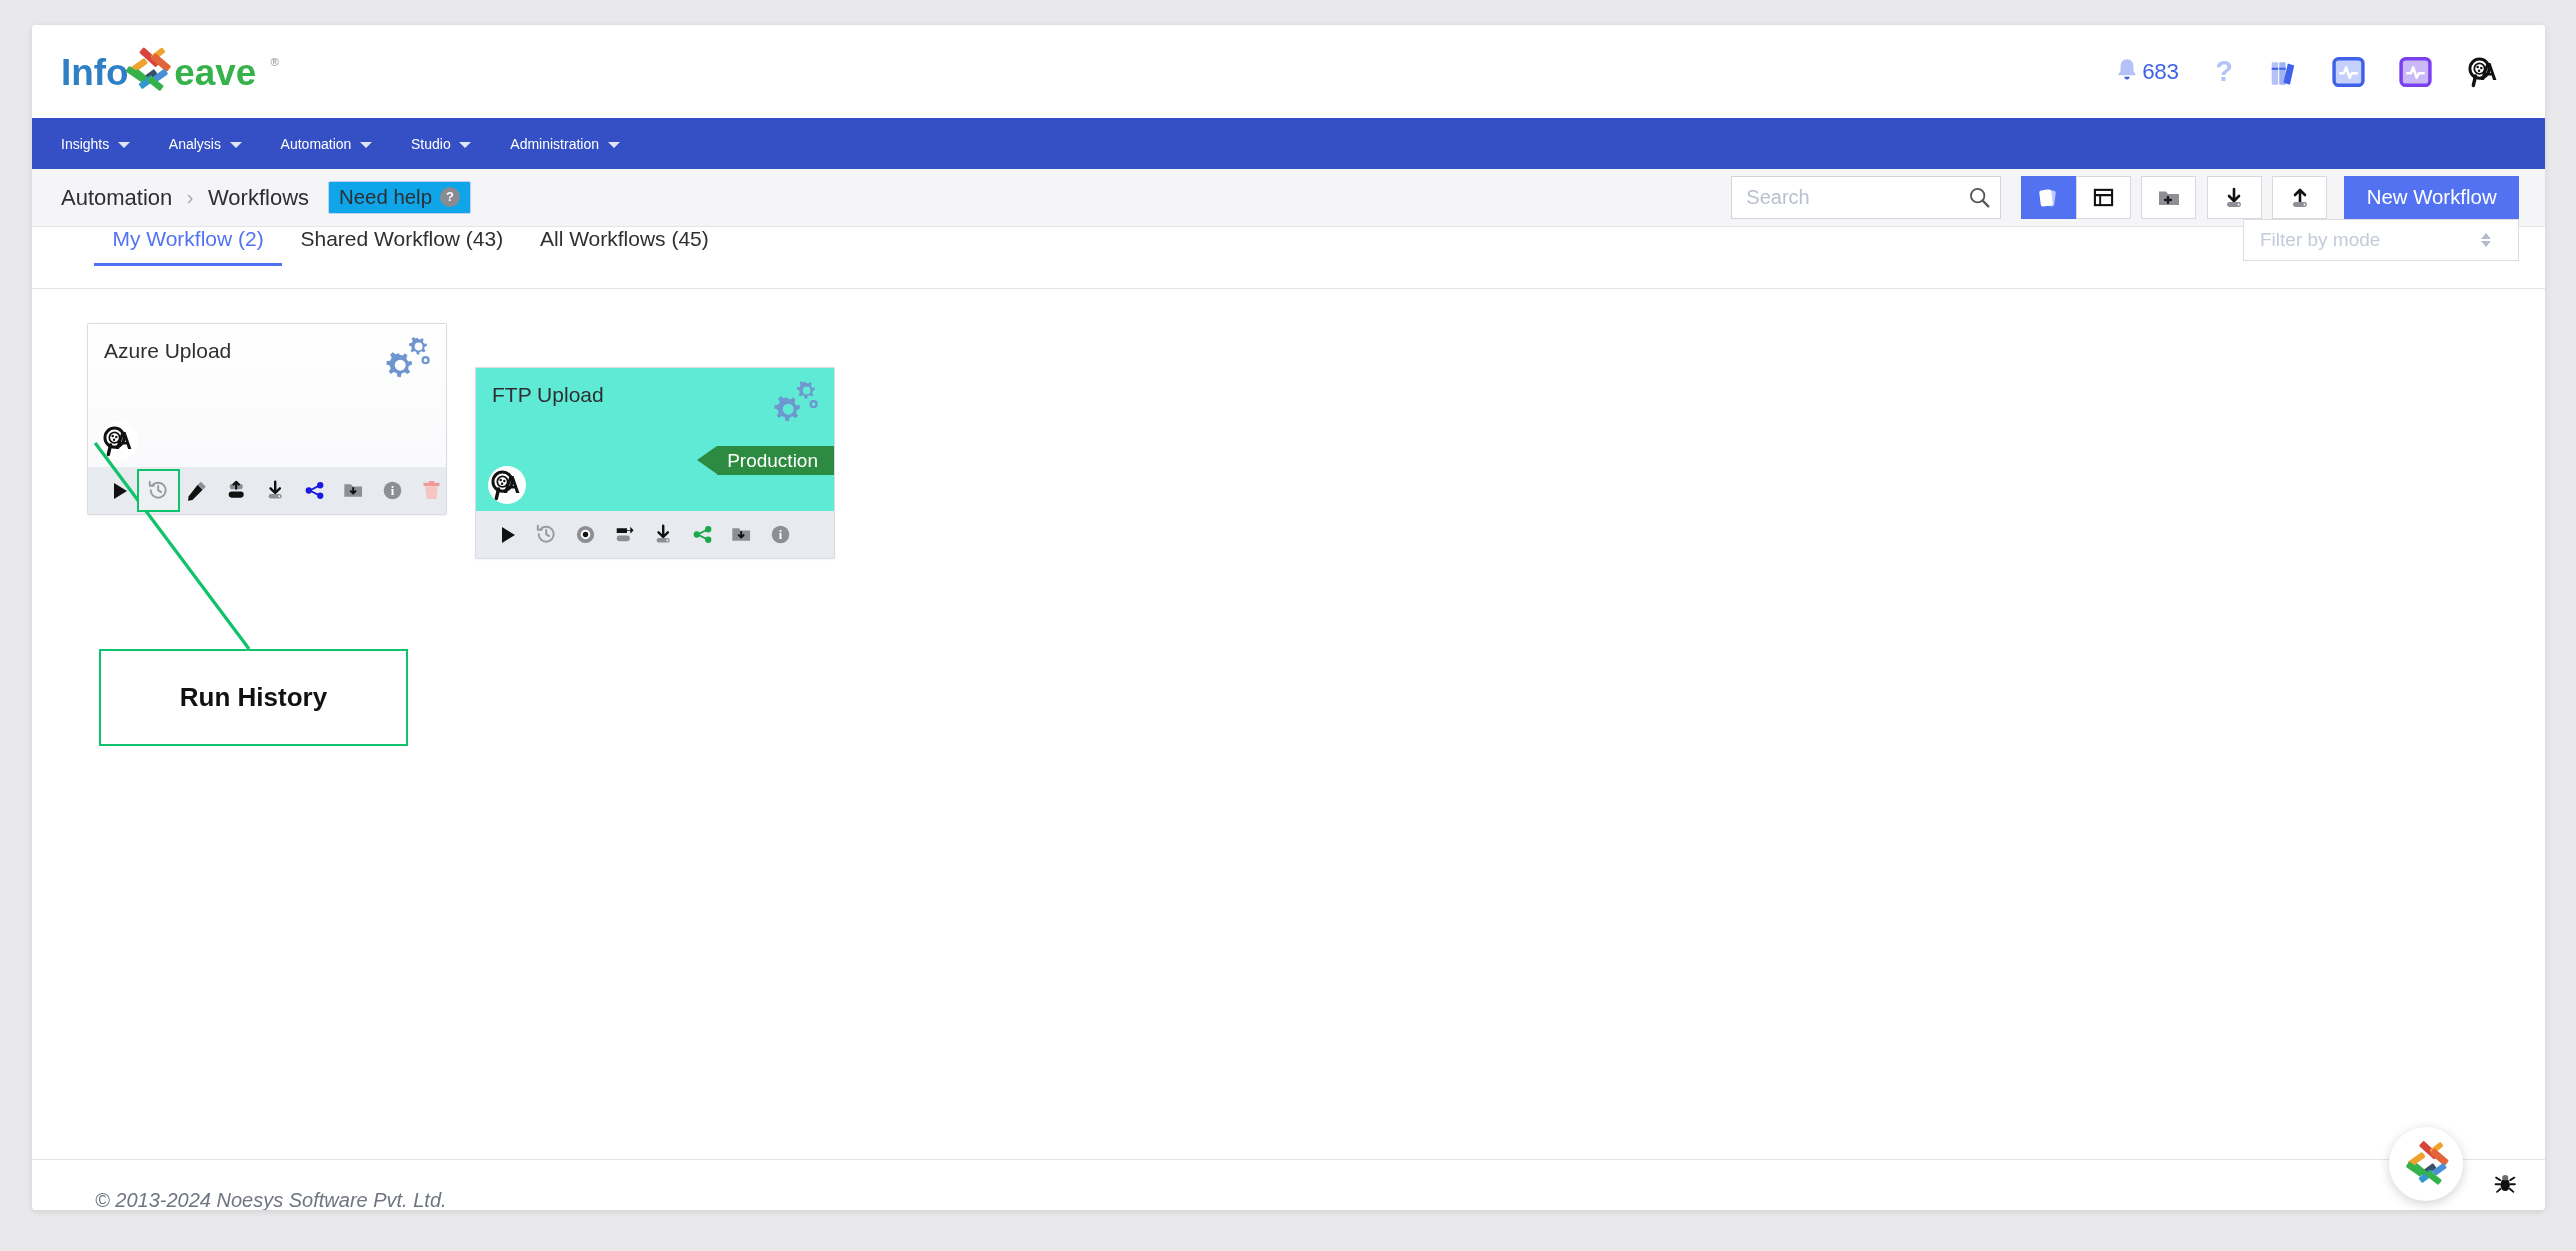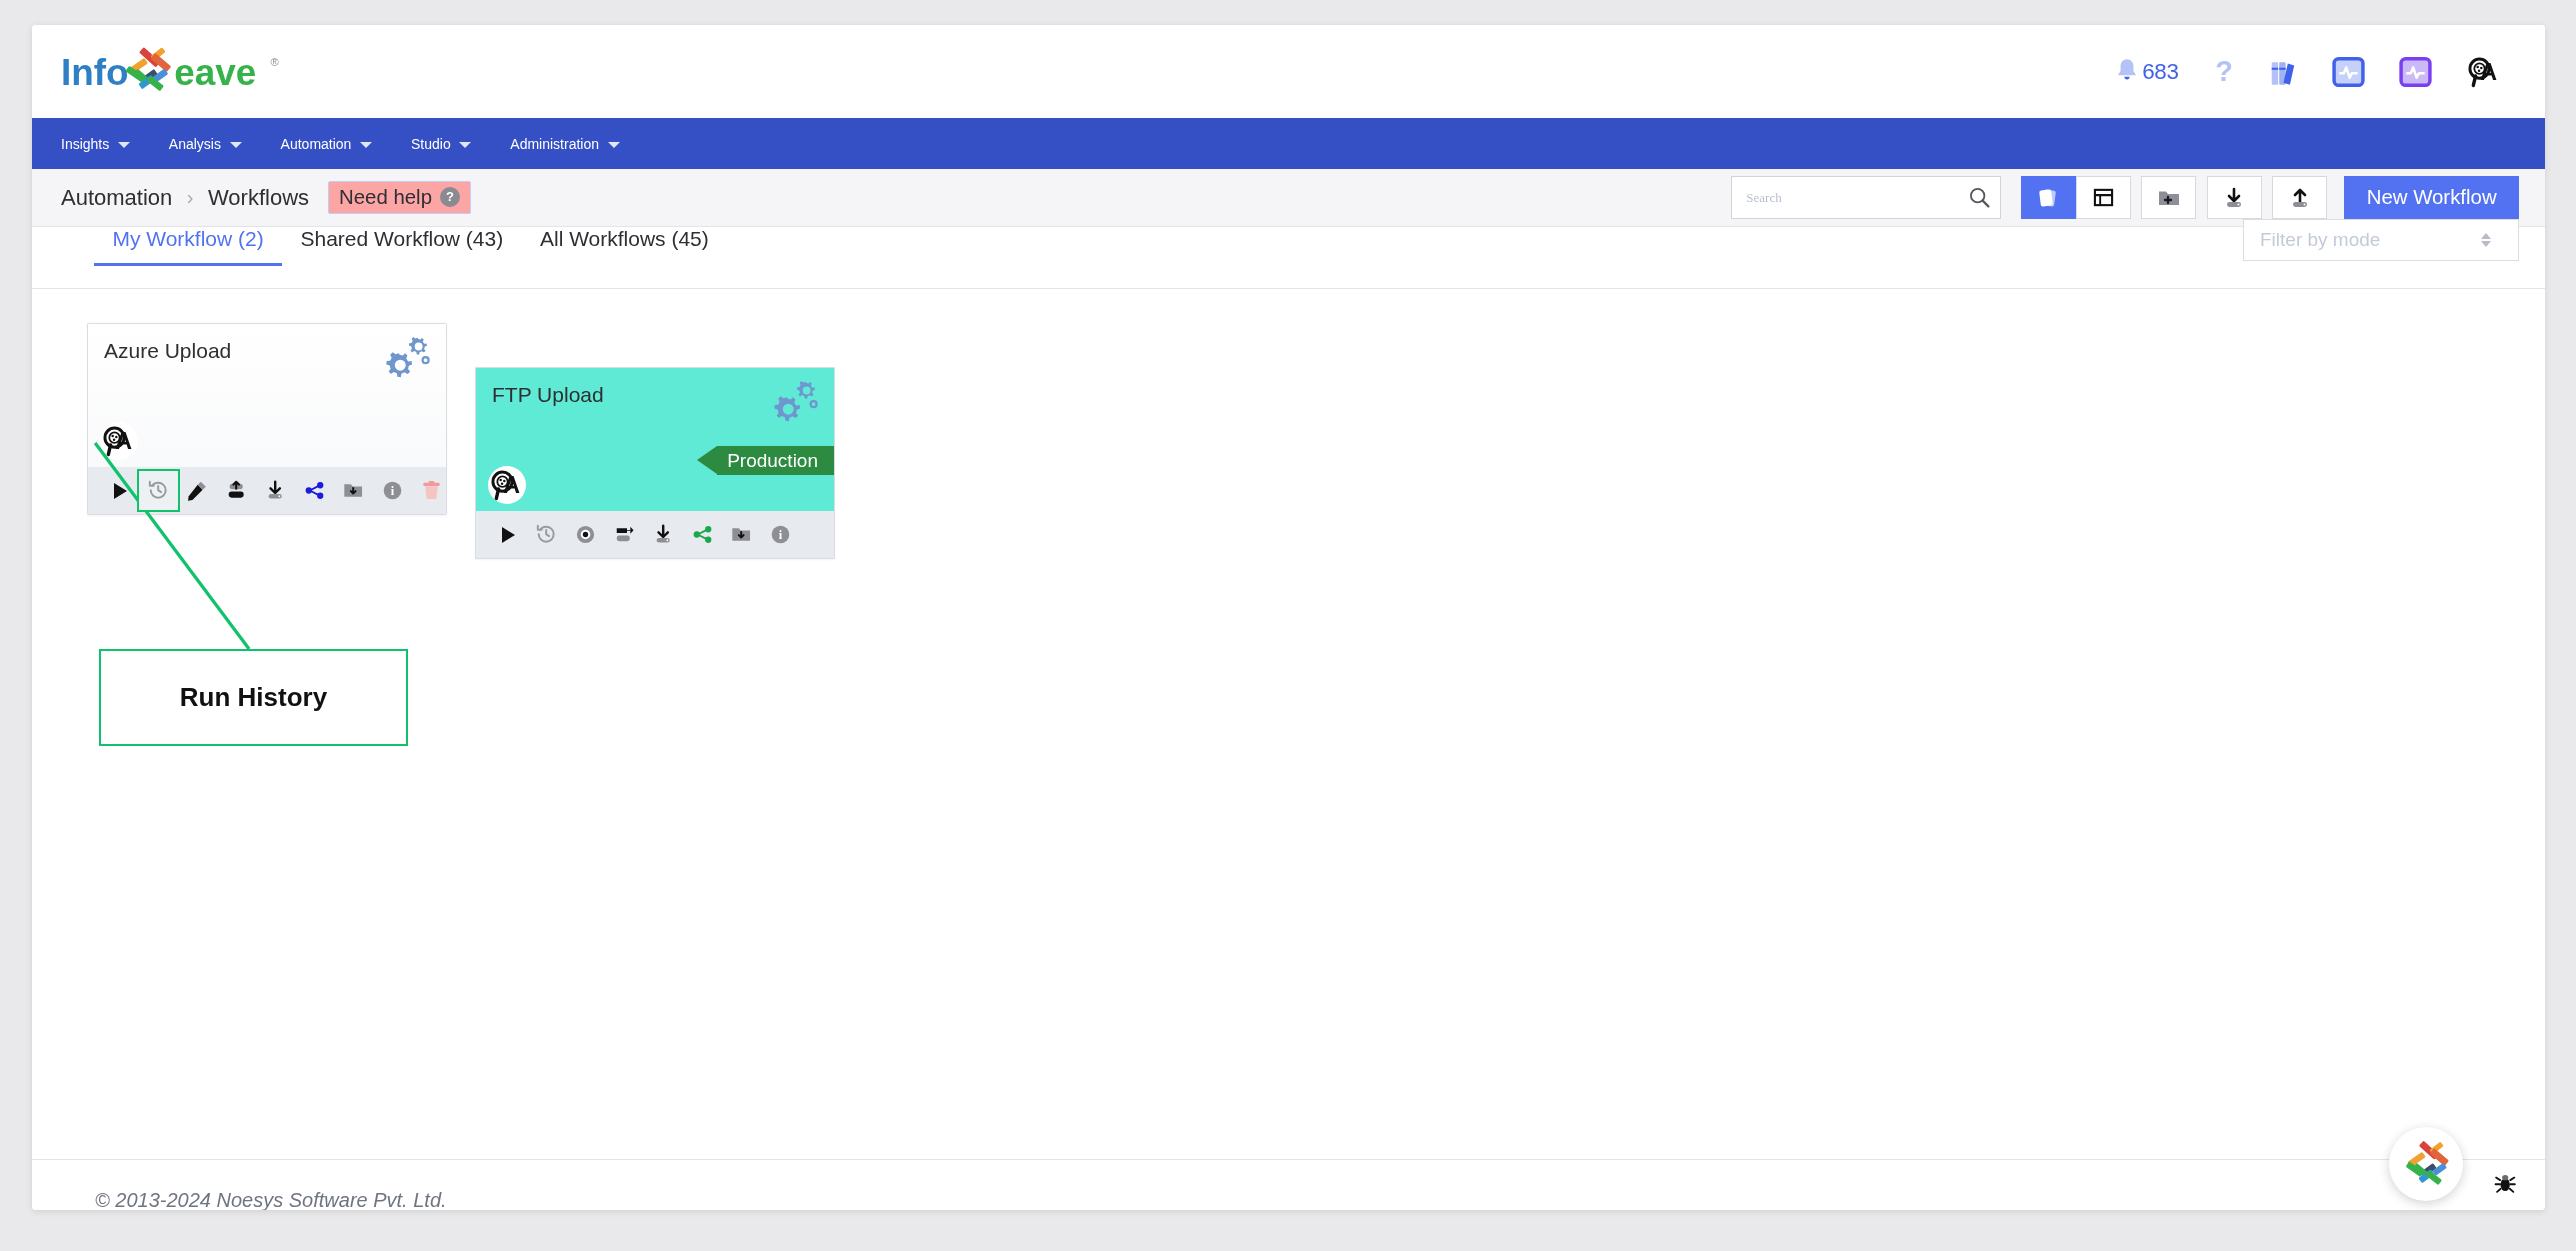--- a/index.html
+++ b/index.html
@@ -102,21 +102,21 @@
   .crumb {
     font-size: 22px;
     color: #2e2e33;
     cursor: pointer;
     white-space: nowrap;
   }
   .crumb-sep { color: #a8a8b0; font-size: 20px; }
   .needhelp {
     display: flex; align-items: center; gap: 8px;
     border: 0.7px solid #c3cff2;
-    background: #fca5a5;
+    background: #0ea5e9;
     border-radius: 2px;
     padding: 4px 10px 4.6px 10.5px;
     margin-left: 4px;
     cursor: pointer;
   }
   .needhelp-label { font-size: 20.4px; color: #2e2e33; white-space: nowrap; }
   .qmark {
     width: 20px; height: 20px; border-radius: 50%;
     background: #8a8a93; color: #fff;
     font-size: 13px; line-height: 20px; text-align: center;
@@ -128,22 +128,22 @@
     width: 270px; height: 43px;
     background: #fff;
     border: 0.7px solid #d3d3da;
     display: flex; align-items: center;
     padding: 0 9.2px 0 14.5px;
     justify-content: space-between;
     margin-right: 20px;
   }
   .searchbox input {
     border: none; outline: none;
-    font-size: 13px; color: #000000;
-    font-family: Liberation Serif, serif;
+    font-size: 20px; color: #000000;
+    font-family: Liberation Sans, sans-serif;
     width: 204px; background: transparent;
   }
   .searchbox input::placeholder { color: #b9bfcf; }
 
   .tb-btn {
     width: 55px; height: 43px;
     border: 0.7px solid #d8d8df;
     background: #ffffff;
     display: flex; align-items: center; justify-content: center;
     cursor: pointer;

